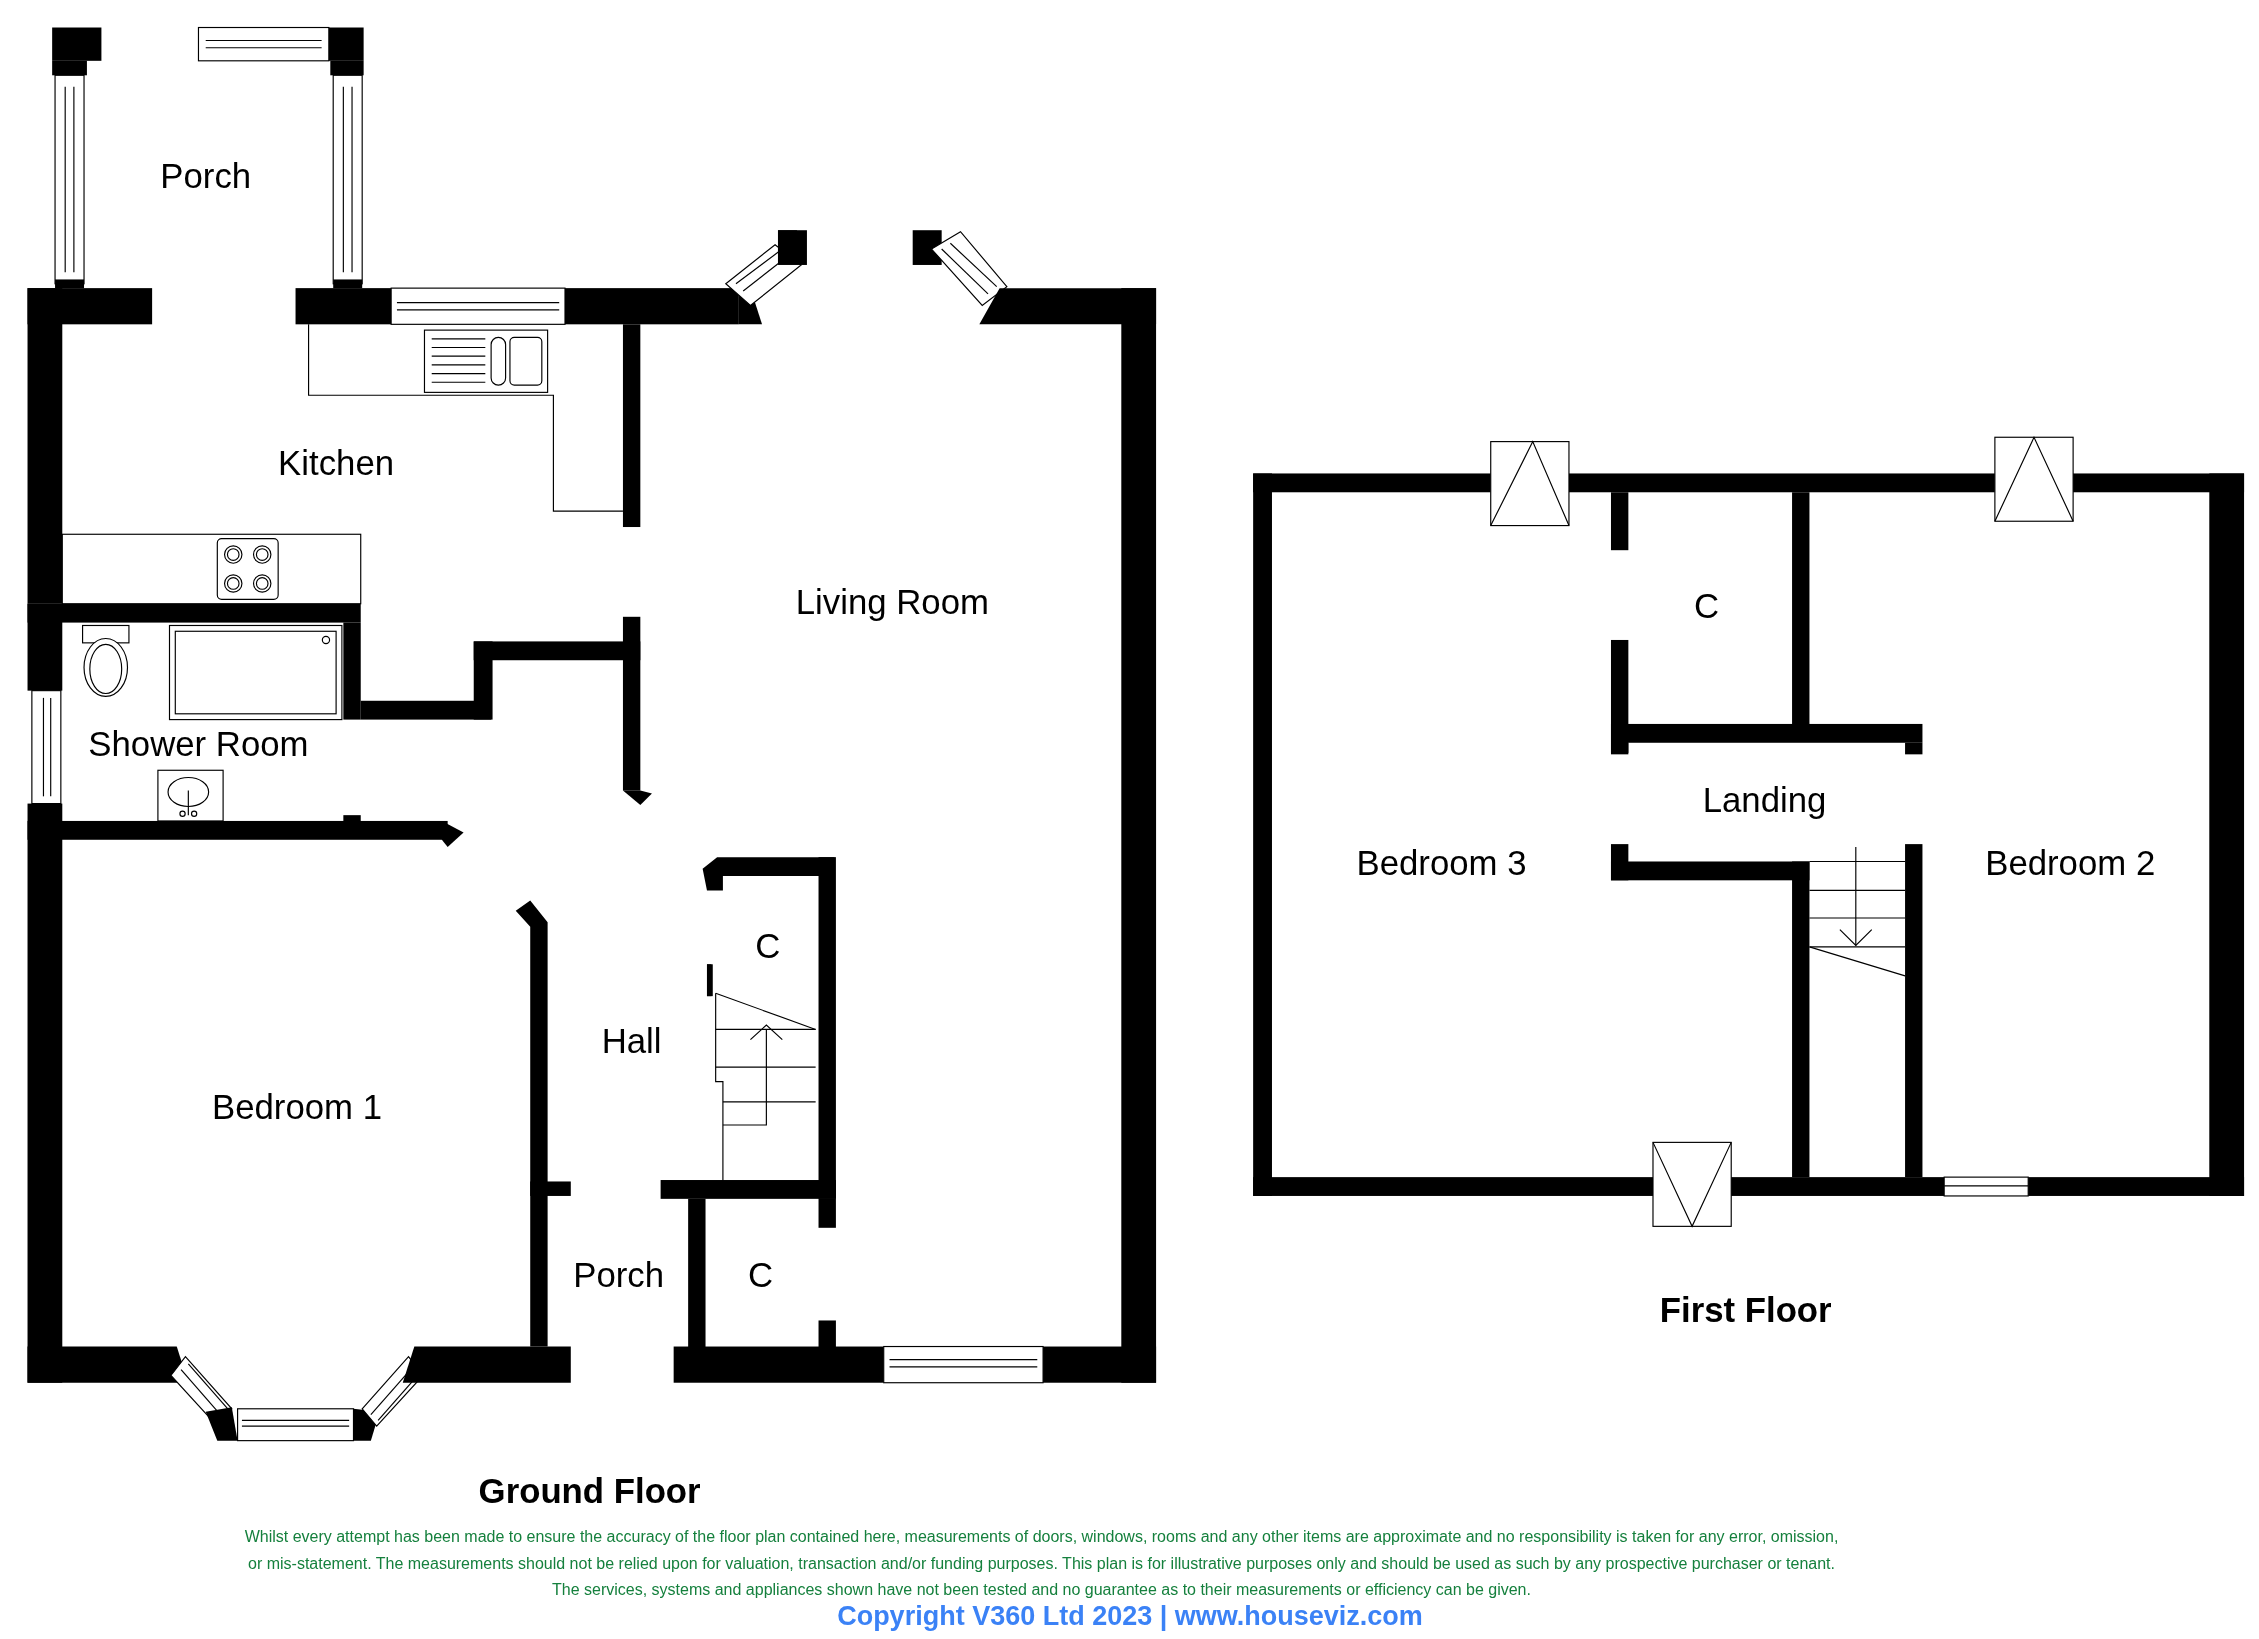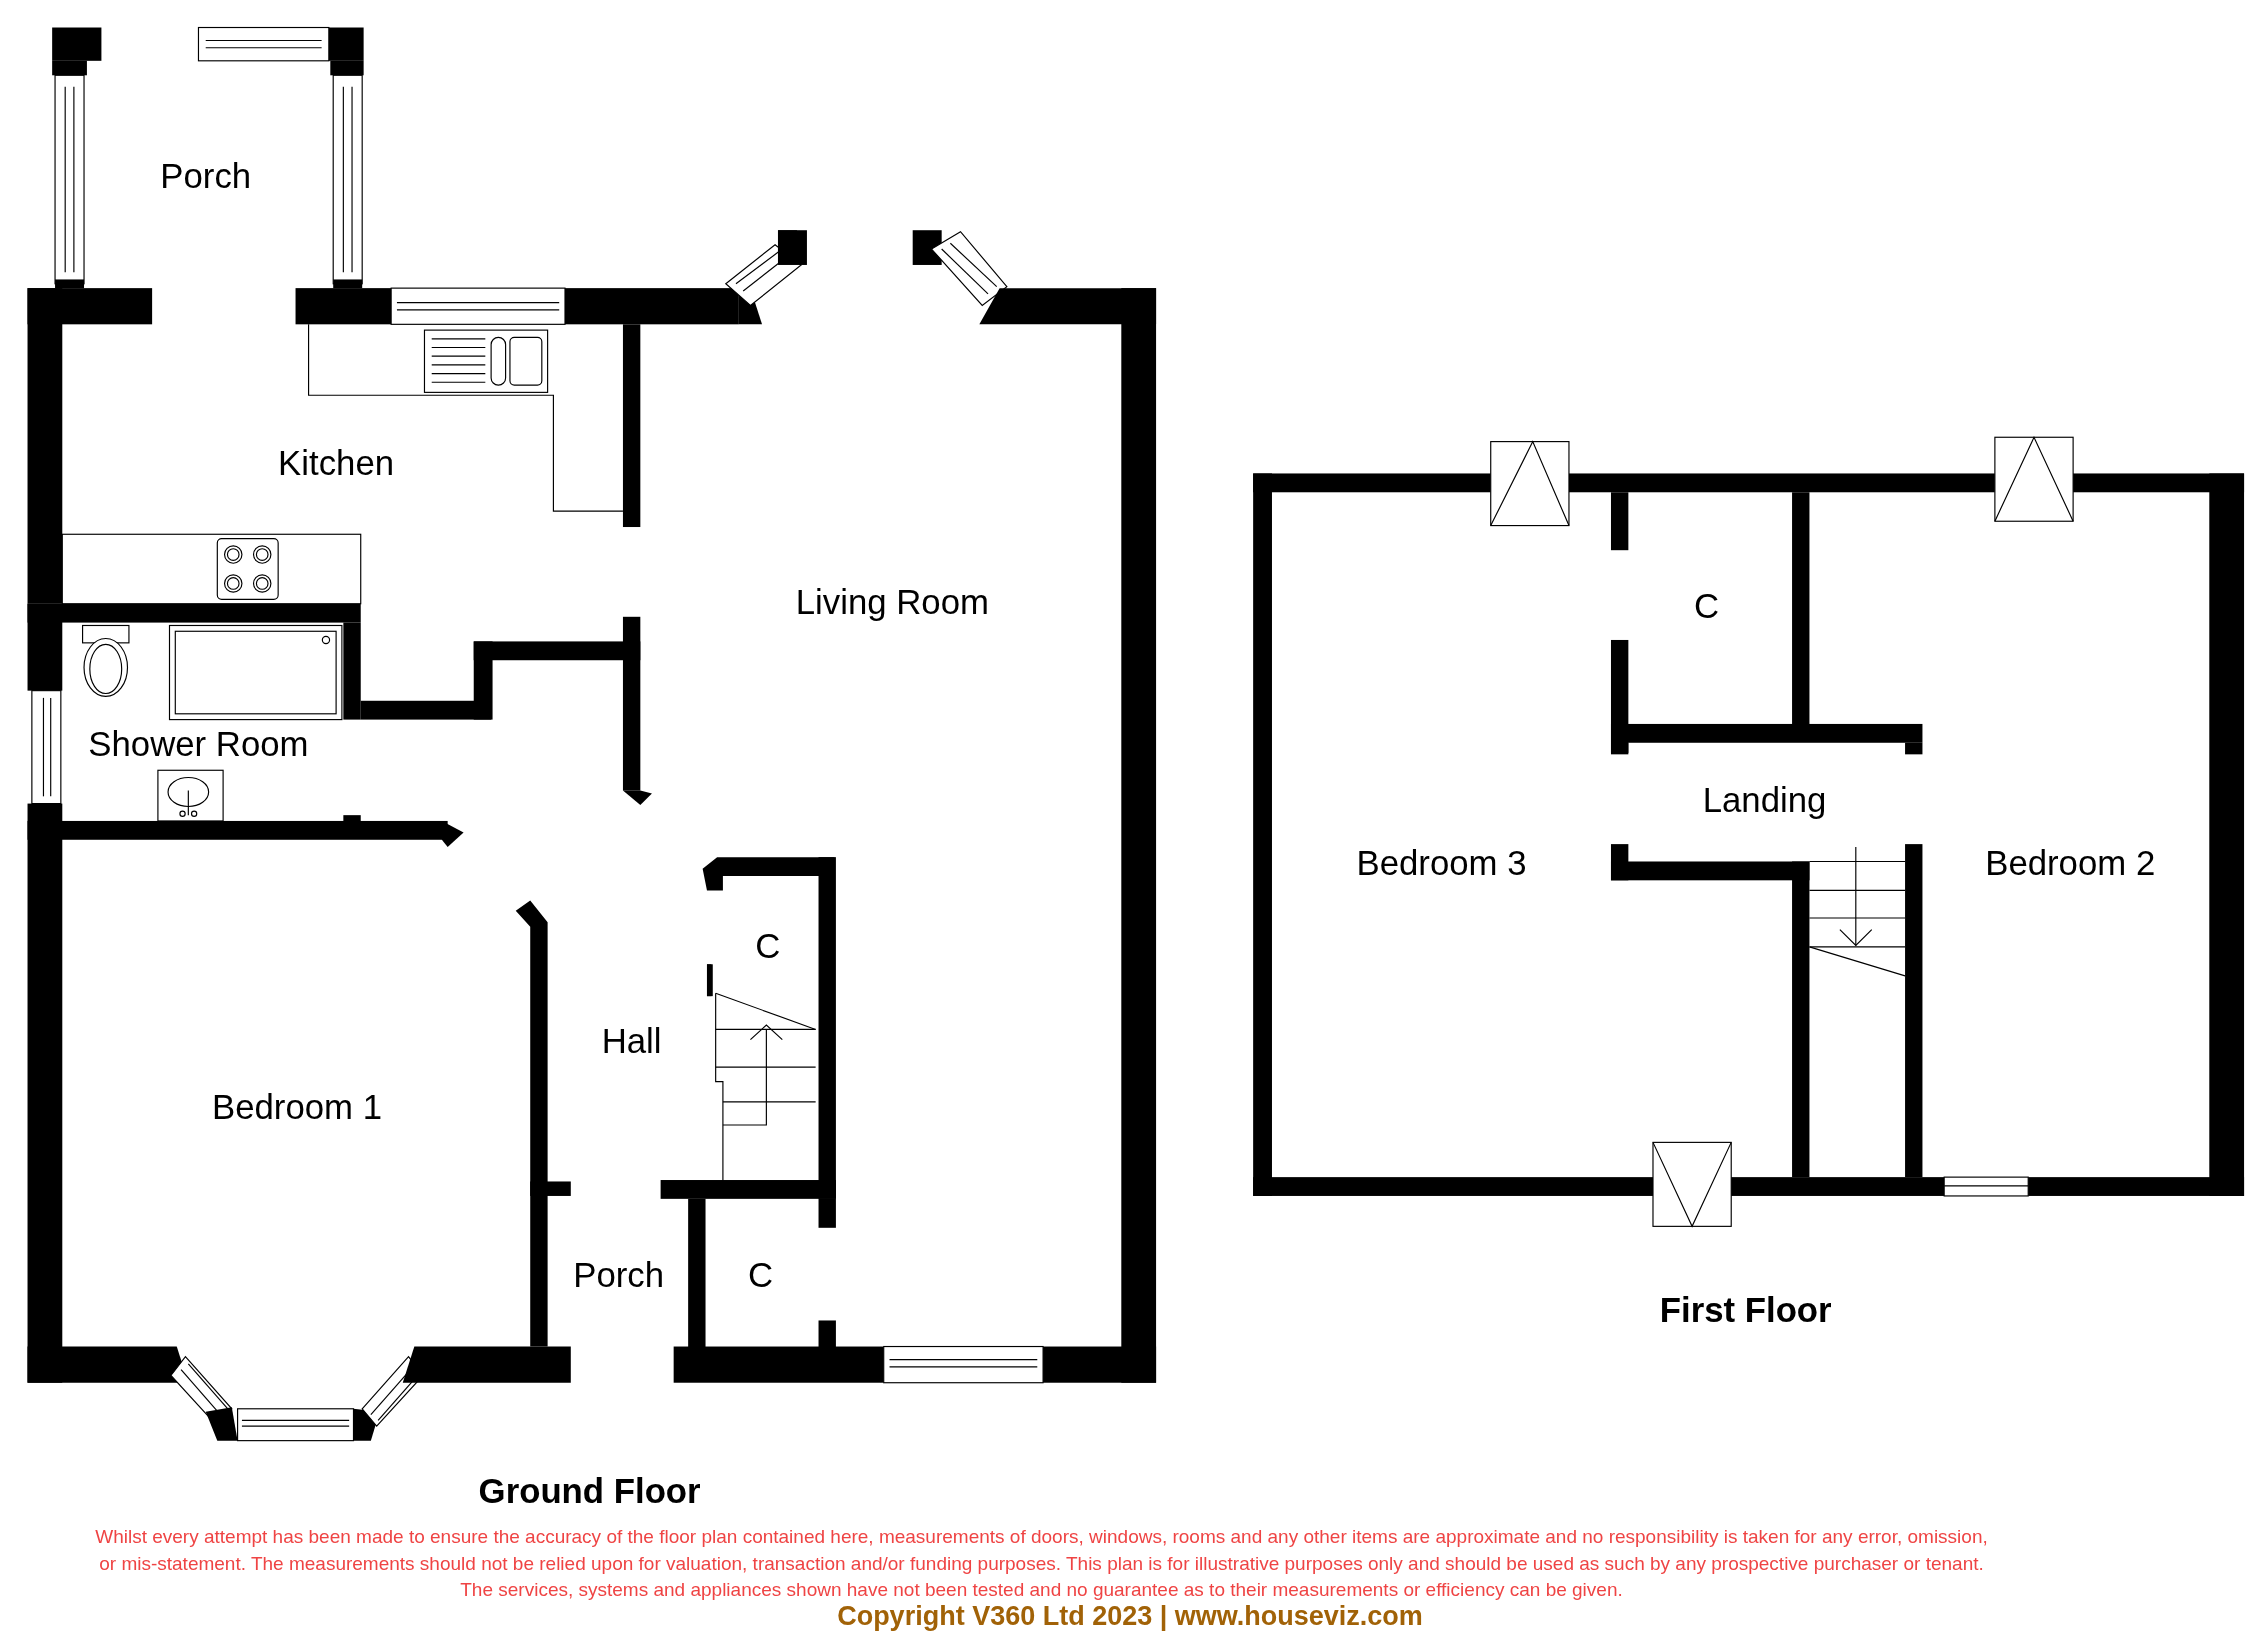--- a/index.html
+++ b/index.html
@@ -4,22 +4,22 @@
 <style>
   html, body { margin: 0; padding: 0; background: #ffffff; }
   body { width: 2260px; height: 1639px; position: relative; overflow: hidden; font-family: "Liberation Sans", sans-serif; }
   #plan { position: absolute; left: 0; top: 0; width: 2260px; height: 1639px; }
   .wall { fill: #000000; }
   .win { fill: #ffffff; stroke: #000000; stroke-width: 0.8; }
   .thin { fill: none; stroke: #000000; stroke-width: 0.8; }
   .fix { fill: #ffffff; stroke: #000000; stroke-width: 0.8; }
   .room-label { font-family: "Liberation Sans", sans-serif; font-size: 24px; fill: #000000; }
   .floor-title { font-family: "Liberation Sans", sans-serif; font-size: 24px; font-weight: bold; fill: #000000; }
-  .disclaimer { position: absolute; left: 0; width: 2083px; text-align: center; font-family: "Liberation Sans", sans-serif; font-size: 19px; color: #ef4444; line-height: 26px; }
-  .copyright { position: absolute; left: 0; width: 2260px; top: 1601px; text-align: center; font-family: "Liberation Sans", sans-serif; font-size: 27px; font-weight: bold; color: #a16207; }
+  .disclaimer { position: absolute; left: 0; width: 2083px; text-align: center; font-family: "Liberation Sans", sans-serif; font-size: 16px; color: #15803d; line-height: 26px; }
+  .copyright { position: absolute; left: 0; width: 2260px; top: 1601px; text-align: center; font-family: "Liberation Sans", sans-serif; font-size: 27px; font-weight: bold; color: #3b82f6; }
 </style>
 </head>
 <body>
 
 <svg id="plan" viewBox="0 0 1560 1132" preserveAspectRatio="none" xmlns="http://www.w3.org/2000/svg">
 
   <g>
 
     <g>
       <rect class="wall" x="36" y="19" width="34" height="23"></rect>

